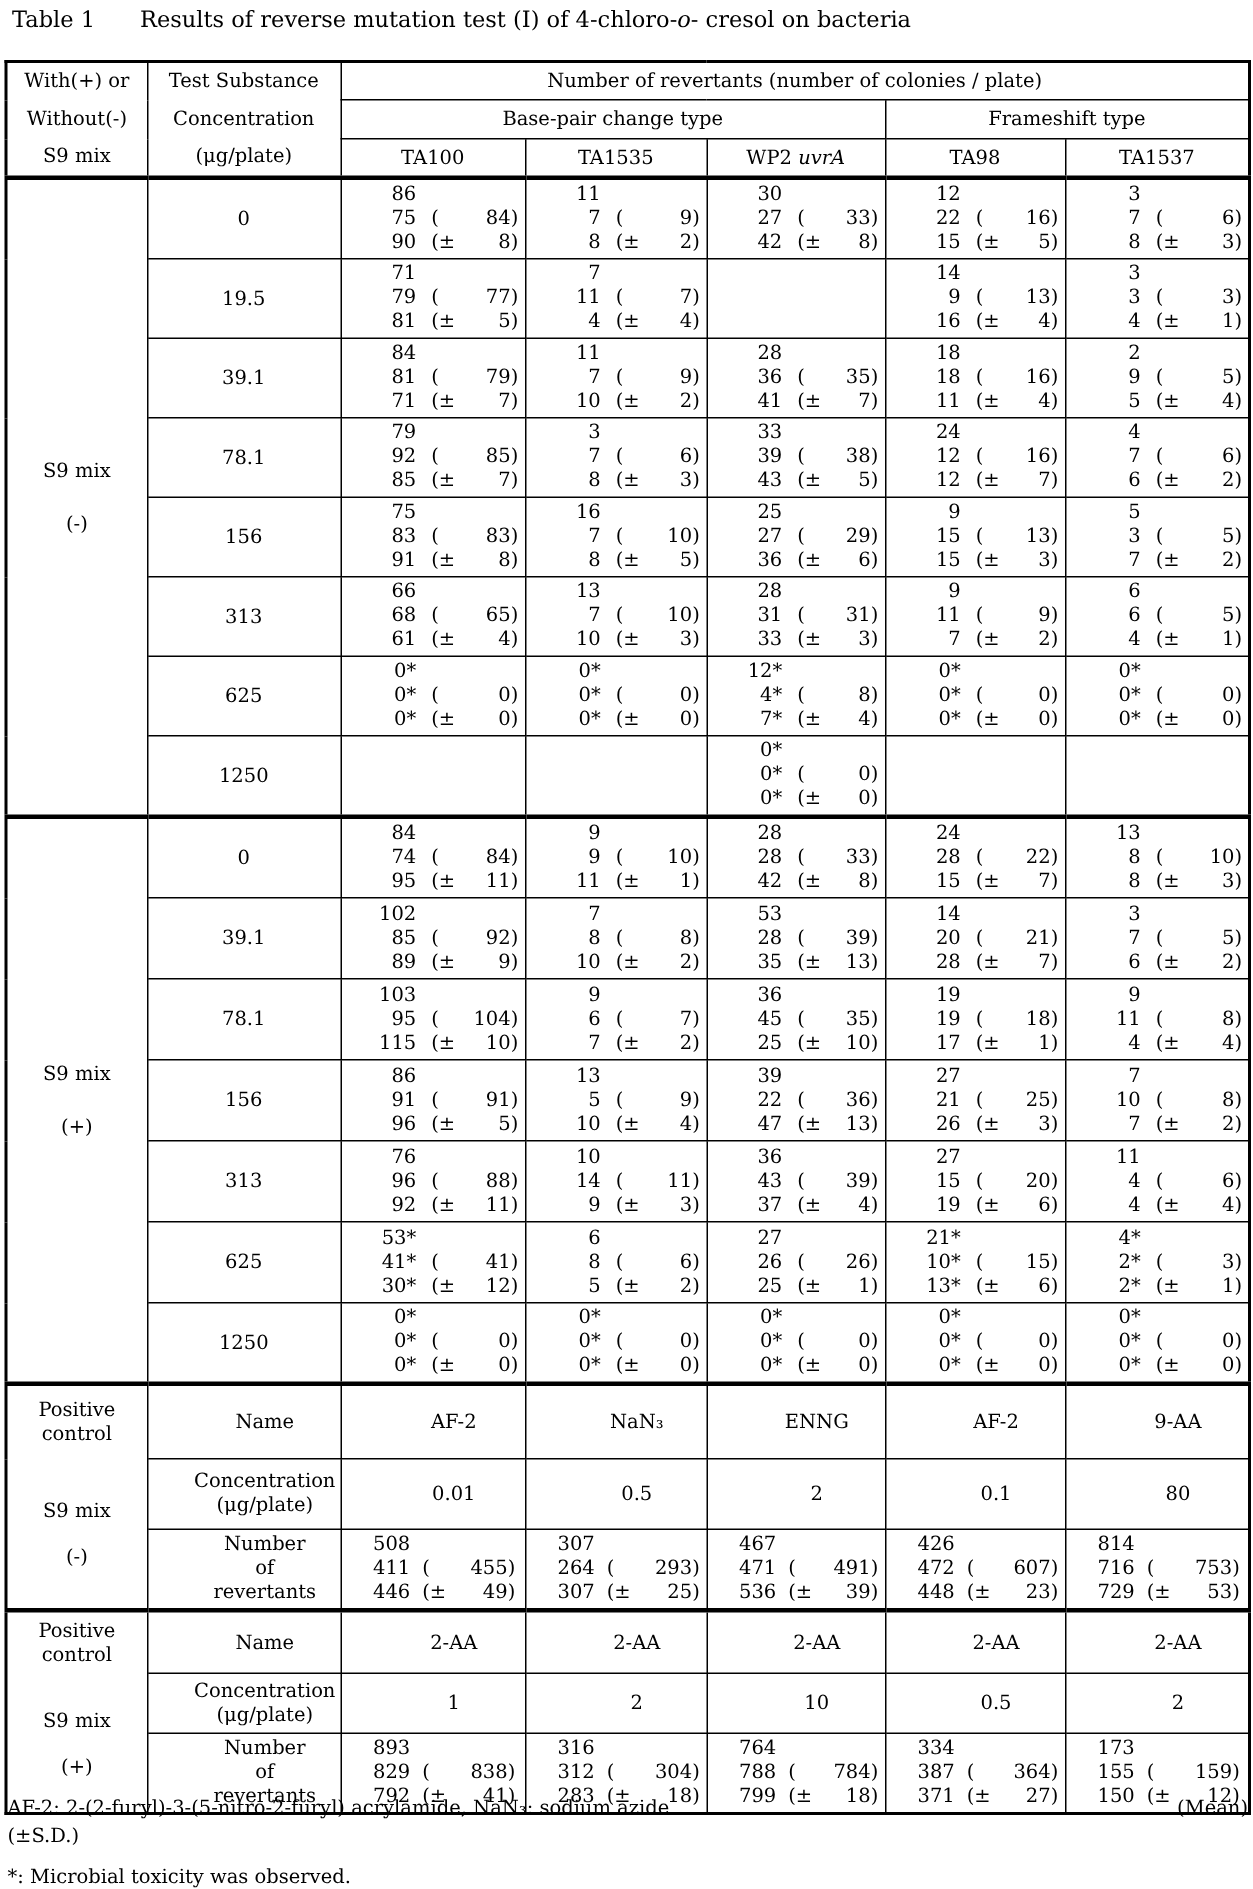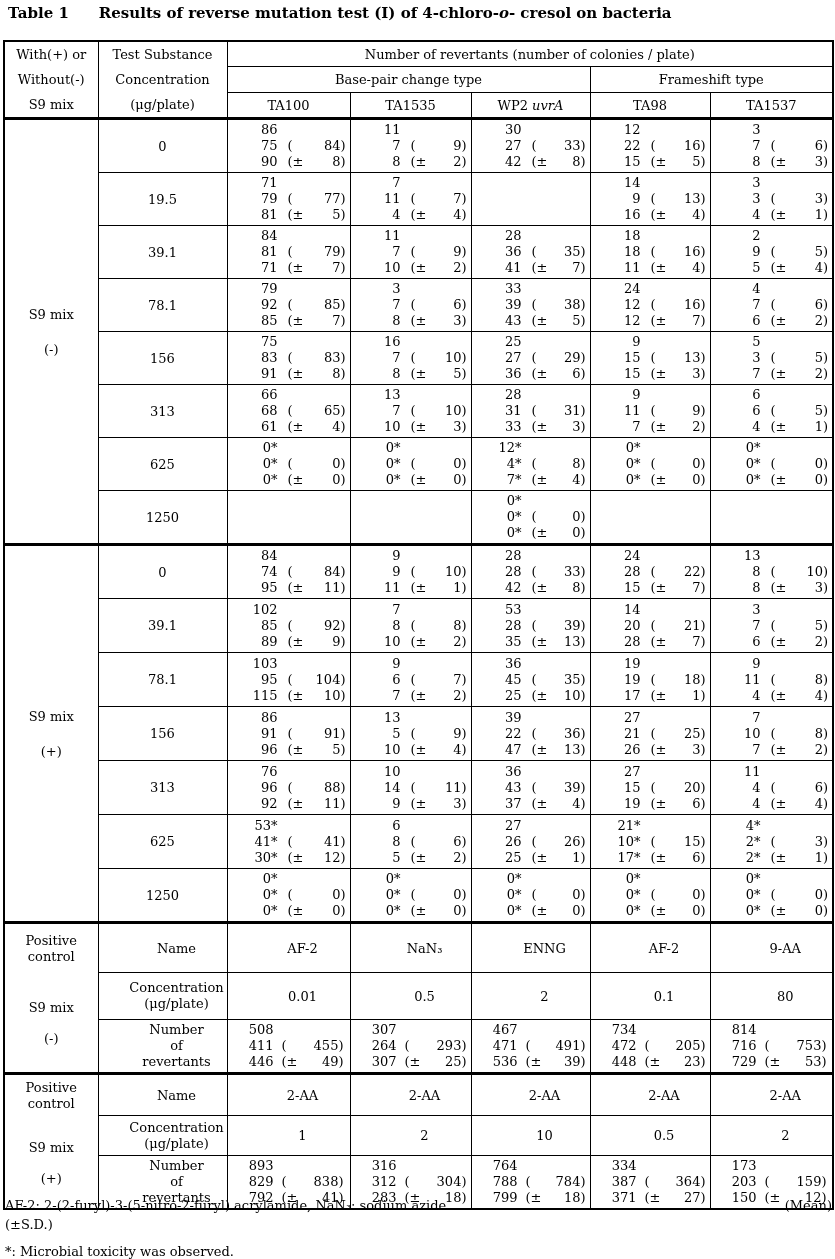--- a/index.html
+++ b/index.html
@@ -1,20 +1,20 @@
 <!DOCTYPE html>
 <html><head>
 <meta charset="utf-8">
 <style>
   html,body { margin:0; padding:0; background:#fff; }
   body { width:835px; height:1259px; color:#000;
          font-family:"DejaVu Serif","Liberation Serif",serif; }
   .page { position:relative; width:835px; height:1259px; background:#fff; overflow:hidden; }
 
-  .title { position:absolute; left:8px; top:4px; font-size:15px; font-weight:bold; white-space:nowrap;text-align:center; }
+  .title { position:absolute; left:8px; top:4px; font-size:15px; font-weight:normal; white-space:nowrap;text-align:center; }
   .title-label { margin-right:30px; }
 
   table.results { position:absolute; left:3px; top:40px; width:829px;
                   border-collapse:collapse; table-layout:fixed;
                   border:2px solid #000; font-size:13px; }
   td { border:1px solid #000; padding:0; vertical-align:middle; overflow:hidden; }
 
   thead td { text-align:center; }
   tr.h25 { height:25px;margin-left:10px; }
   .head-multi div { height:25px; line-height:25px; text-align:center; }
@@ -464,21 +464,21 @@
             <div class="vline"><span class="num">5</span><span class="paren"><span class="po">(±</span><span class="pv">2</span><span class="pc2">)</span></span></div>
           </td>
           <td class="value-cell">
             <div class="vline"><span class="num">27</span></div>
             <div class="vline"><span class="num">26</span><span class="paren"><span class="po">(</span><span class="pv">26</span><span class="pc2">)</span></span></div>
             <div class="vline"><span class="num">25</span><span class="paren"><span class="po">(±</span><span class="pv">1</span><span class="pc2">)</span></span></div>
           </td>
           <td class="value-cell">
             <div class="vline"><span class="num">21*</span></div>
             <div class="vline"><span class="num">10*</span><span class="paren"><span class="po">(</span><span class="pv">15</span><span class="pc2">)</span></span></div>
-            <div class="vline"><span class="num">17*</span><span class="paren"><span class="po">(±</span><span class="pv">6</span><span class="pc2">)</span></span></div>
+            <div class="vline"><span class="num">13*</span><span class="paren"><span class="po">(±</span><span class="pv">6</span><span class="pc2">)</span></span></div>
           </td>
           <td class="value-cell">
             <div class="vline"><span class="num">4*</span></div>
             <div class="vline"><span class="num">2*</span><span class="paren"><span class="po">(</span><span class="pv">3</span><span class="pc2">)</span></span></div>
             <div class="vline"><span class="num">2*</span><span class="paren"><span class="po">(±</span><span class="pv">1</span><span class="pc2">)</span></span></div>
           </td>
         </tr>
         <tr style="height: 54px;">
           <td class="conc-cell">1250</td>
           <td class="value-cell">
@@ -553,22 +553,22 @@
             <div class="vline"><span class="num">307</span></div>
             <div class="vline"><span class="num">264</span><span class="paren"><span class="po">(</span><span class="pv">293</span><span class="pc2">)</span></span></div>
             <div class="vline"><span class="num">307</span><span class="paren"><span class="po">(±</span><span class="pv">25</span><span class="pc2">)</span></span></div>
           </td>
           <td class="value-cell pcv">
             <div class="vline"><span class="num">467</span></div>
             <div class="vline"><span class="num">471</span><span class="paren"><span class="po">(</span><span class="pv">491</span><span class="pc2">)</span></span></div>
             <div class="vline"><span class="num">536</span><span class="paren"><span class="po">(±</span><span class="pv">39</span><span class="pc2">)</span></span></div>
           </td>
           <td class="value-cell pcv">
-            <div class="vline"><span class="num">734</span></div>
-            <div class="vline"><span class="num">472</span><span class="paren"><span class="po">(</span><span class="pv">205</span><span class="pc2">)</span></span></div>
+            <div class="vline"><span class="num">426</span></div>
+            <div class="vline"><span class="num">472</span><span class="paren"><span class="po">(</span><span class="pv">607</span><span class="pc2">)</span></span></div>
             <div class="vline"><span class="num">448</span><span class="paren"><span class="po">(±</span><span class="pv">23</span><span class="pc2">)</span></span></div>
           </td>
           <td class="value-cell pcv">
             <div class="vline"><span class="num">814</span></div>
             <div class="vline"><span class="num">716</span><span class="paren"><span class="po">(</span><span class="pv">753</span><span class="pc2">)</span></span></div>
             <div class="vline"><span class="num">729</span><span class="paren"><span class="po">(±</span><span class="pv">53</span><span class="pc2">)</span></span></div>
           </td>
         </tr>
         <tr class="section-start" style="height: 42px;">
           <td class="pc-left" rowspan="3" style="height: 129px;">
@@ -622,21 +622,21 @@
             <div class="vline"><span class="num">788</span><span class="paren"><span class="po">(</span><span class="pv">784</span><span class="pc2">)</span></span></div>
             <div class="vline"><span class="num">799</span><span class="paren"><span class="po">(±</span><span class="pv">18</span><span class="pc2">)</span></span></div>
           </td>
           <td class="value-cell pcv">
             <div class="vline"><span class="num">334</span></div>
             <div class="vline"><span class="num">387</span><span class="paren"><span class="po">(</span><span class="pv">364</span><span class="pc2">)</span></span></div>
             <div class="vline"><span class="num">371</span><span class="paren"><span class="po">(±</span><span class="pv">27</span><span class="pc2">)</span></span></div>
           </td>
           <td class="value-cell pcv">
             <div class="vline"><span class="num">173</span></div>
-            <div class="vline"><span class="num">203</span><span class="paren"><span class="po">(</span><span class="pv">159</span><span class="pc2">)</span></span></div>
+            <div class="vline"><span class="num">155</span><span class="paren"><span class="po">(</span><span class="pv">159</span><span class="pc2">)</span></span></div>
             <div class="vline"><span class="num">150</span><span class="paren"><span class="po">(±</span><span class="pv">12</span><span class="pc2">)</span></span></div>
           </td>
         </tr>
       </tbody>
   </table>
 
   <div class="footnotes">
     <div class="fn-row">
       <span>AF-2: 2-(2-furyl)-3-(5-nitro-2-furyl) acrylamide, NaN₃: sodium azide</span>
       <span>(Mean)</span>

